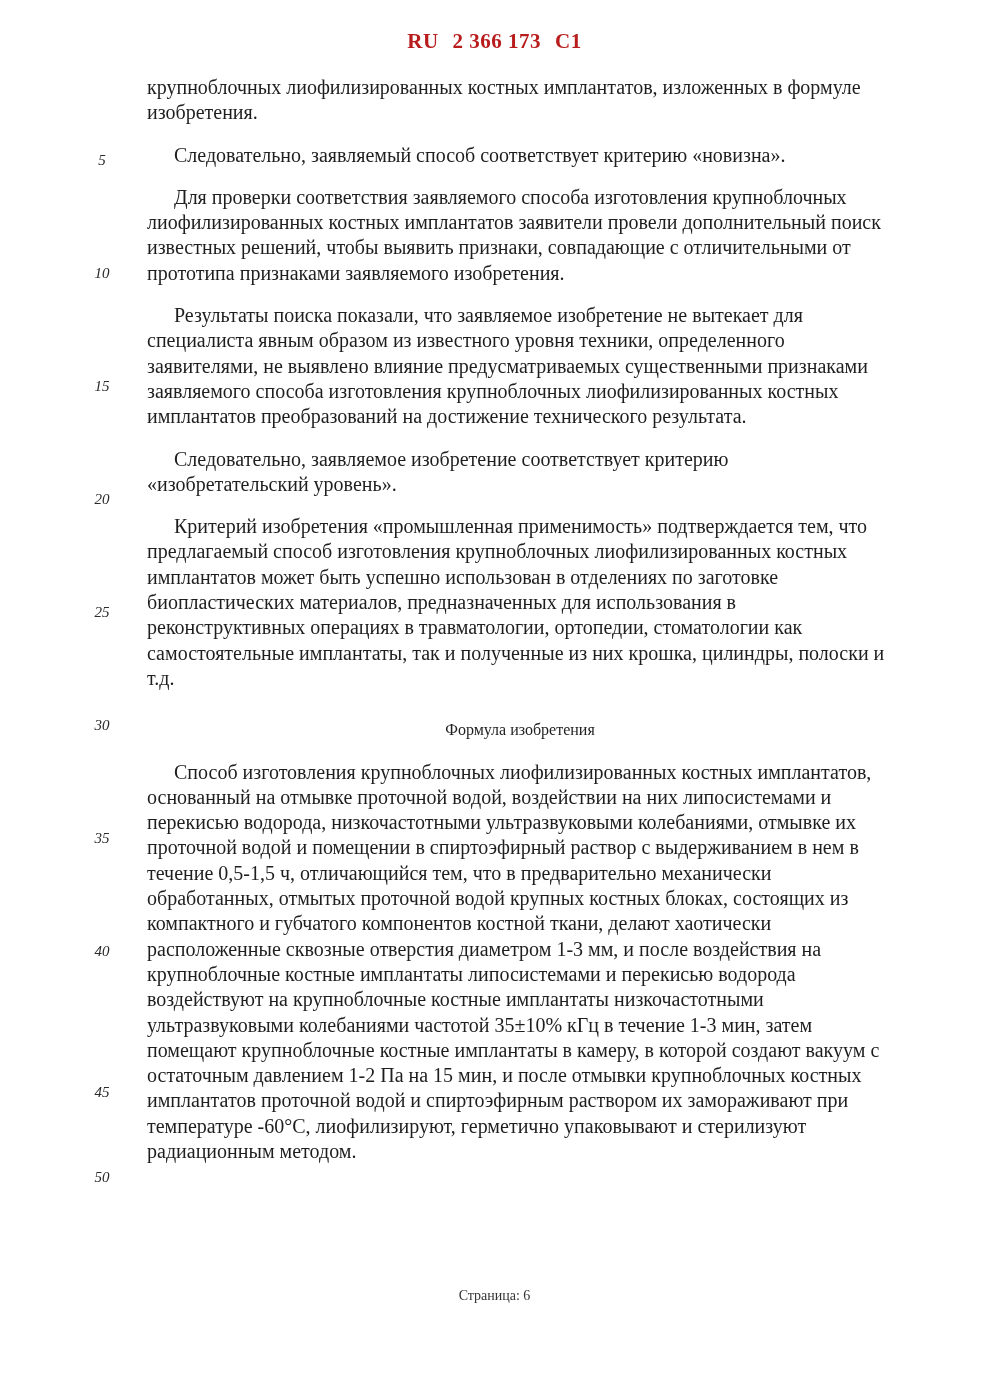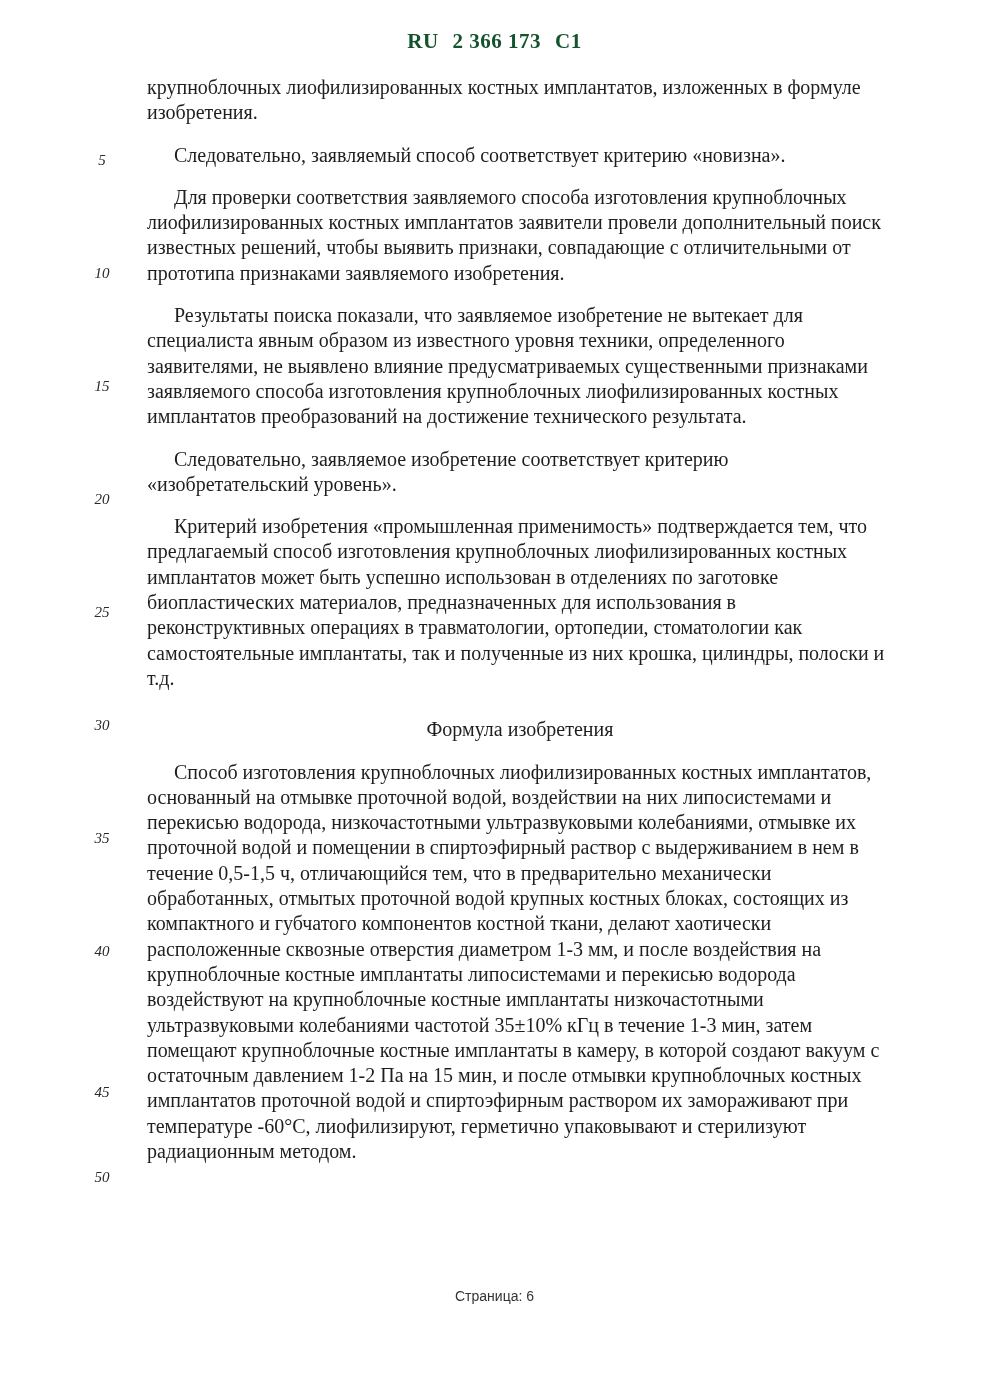--- a/index.html
+++ b/index.html
@@ -19,21 +19,21 @@
   
   .doc-header {
     position: absolute;
     top: 29px;
     left: 0;
     width: 100%;
     text-align: center;
     font-weight: 700;
     font-size: 21px;
     letter-spacing: 0.5px;
-    color: #14532d;
+    color: #b91c1c;
   }
   .doc-header .pub-number { margin: 0 14px; }
   
   .line-numbers span {
     position: absolute;
     left: 88px;
     width: 28px;
     text-align: center;
     font-style: italic;
     font-size: 15px;
@@ -60,33 +60,33 @@
     line-height: 25.3px;
     text-align: left;
   }
   .para {
     margin: 17px;
     text-indent: 27px;
   }
   .para.no-indent { text-indent: 0; }
   .claims-heading {
     margin: 26px 0 0 0;
-    font-size: 20px;
+    font-size: 16px;
     font-weight: 400;
     text-align: center;
     line-height: 25.3px;
   }
   
   .doc-footer {
     position: absolute;
     top: 1288px;
     left: 0;
     width: 100%;
     text-align: center;
-    font-family: Liberation Sans, sans-serif;
+    font-family: Liberation Serif, serif;
     font-size: 14px;
     color: #333333;
   }
 </style>
 </head>
 <body>
 
 <div class="page">
 
   <header class="doc-header">

